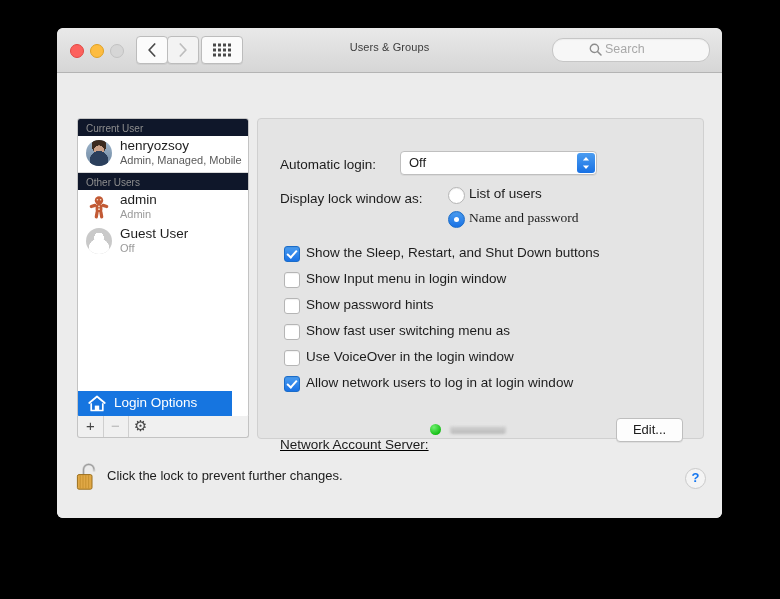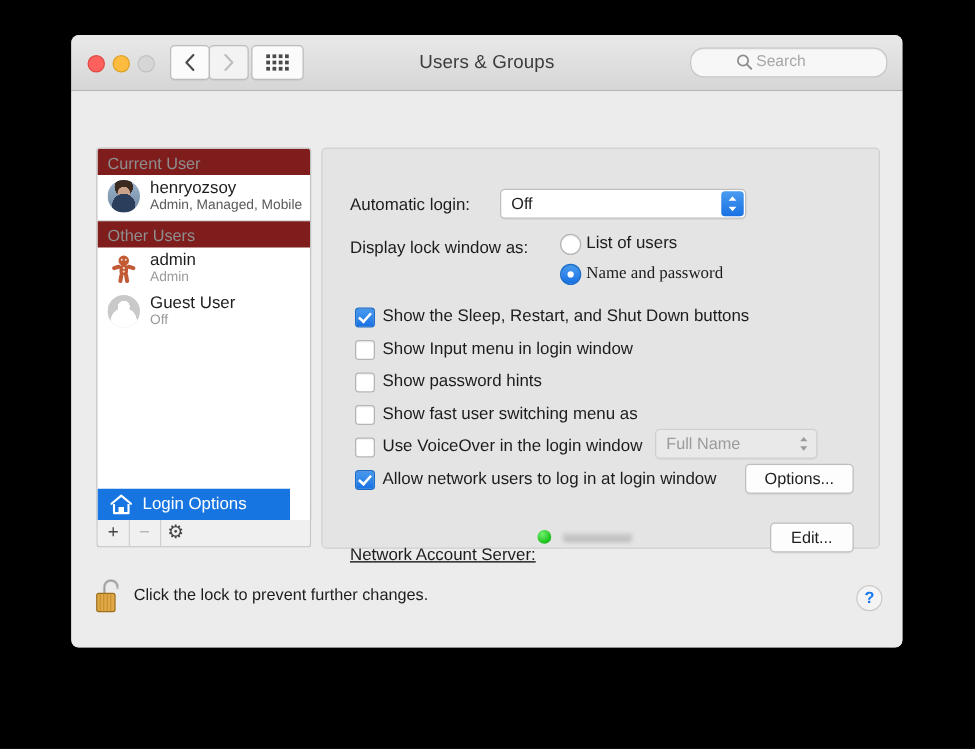--- a/index.html
+++ b/index.html
@@ -81,21 +81,21 @@
     grid-template-columns: repeat(4, 3px);
     grid-template-rows: repeat(3, 3px);
     gap: 2px;
   }
   .dotgrid i { display:block; width:3px; height:3px; background:#4a4a4a; }
 
   #window-title {
     position: absolute;
     left: 0; right: 0; top: 13px;
     text-align: center;
-    font-size: 15px;
+    font-size: 11px;
     color: #3c3c3c;
     letter-spacing: 0.1px;
   }
 
   #searchfield {
     position: absolute;
     right: 12px;
     top: 10px;
     width: 156px;
     height: 22px;
@@ -126,24 +126,24 @@
     left: 20px;
     top: 45px;
     width: 170px;
     height: 298px;
     background: #ffffff;
     border: 1px solid #c3c3c3;
     border-radius: 3px;
     overflow: hidden;
   }
   .group-header {
-    font-size: 13px;
+    font-size: 10px;
     color: #8e8e8e;
     padding: 4px 0 2px 8px;
-    background: #7f1d1d;
+    background: #0f172a;
   }
   .group-sep { height: 1px; background: #d9d9d9; margin: 2px 0 0 0; }
 
   .user-row {
     position: relative;
     height: 34px;
     padding-left: 16px;
   }
   .user-row .avatar {
     position: absolute;
@@ -528,40 +528,30 @@
 
       <div class="row" style="left:26px; top:178px;">
         <span class="cbox" style="left:0; top:1px;"></span>
         <span class="lbl" style="position:absolute; left:22px; top:0;">Show password hints</span>
       </div>
 
       <div class="row" style="left:26px; top:204px;">
         <span class="cbox" style="left:0; top:1px;"></span>
         <span class="lbl" style="position:absolute; left:22px; top:0;">Show fast user switching menu as</span>
       </div>
-      <div class="popup disabled" style="left:266px; top:200px; width:128px;">
-        <span class="pval">Full Name</span>
-        <span class="parrows">
-          <svg class="chev" style="top:3px" width="9" height="14" viewBox="0 0 9 14">
-            <path d="M4.5 1.5 L7.4 5 L1.6 5 Z" fill="#9b9b9b"></path>
-            <path d="M4.5 12.5 L7.4 9 L1.6 9 Z" fill="#9b9b9b"></path>
-          </svg>
-        </span>
-      </div>
 
       <div class="row" style="left:26px; top:230px;">
         <span class="cbox" style="left:0; top:1px;"></span>
         <span class="lbl" style="position:absolute; left:22px; top:0;">Use VoiceOver in the login window</span>
       </div>
 
       <div class="row" style="left:26px; top:256px;">
         <span class="cbox on" style="left:0; top:1px;"></span>
         <span class="lbl" style="position:absolute; left:22px; top:0;">Allow network users to log in at login window</span>
       </div>
-      <div class="pushbtn" style="left:338px; top:252px; width:85px;">Options...</div>
 
       <div class="row" style="left:22px; top:316px;text-decoration:underline;">
         <span class="lbl">Network Account Server:</span>
       </div>
       <span class="statusdot" style="left:172px; top:305px;"></span>
       <span class="redacted" style="left:192px; top:306px;"></span>
       <div class="pushbtn" style="left:358px; top:299px; width:65px;">Edit...</div>
     </div>
 
     <div id="footer">

